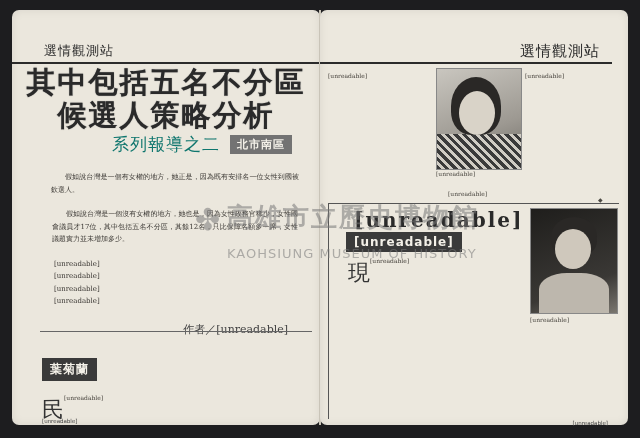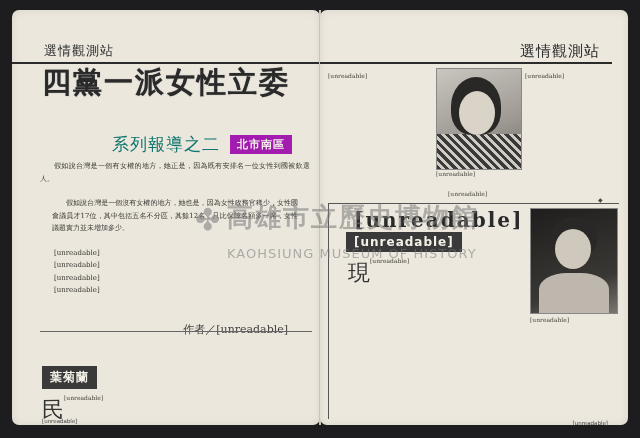--- a/index.html
+++ b/index.html
@@ -24,40 +24,40 @@
   .right .rule { left:0; right:16px; top:52px; }
 
   .main-title {
     position:absolute; left:0; width:308px; text-align:center;
     font-family:"DejaVu Sans", sans-serif; font-weight:bold; font-size:29px; line-height:33px;
     color:#2a2a2a; letter-spacing:2px; top:56px; text-shadow: 0 0 1px #777;
   }
   .subtitle-row { position:absolute; top:123px; left:100px; display:flex; align-items:center; gap:10px; }
   .subtitle { font-size:17px; letter-spacing:1px; color:#0f766e; }
   .tag {
-    background:#a21caf; color:#f3f0e8; font-family:"DejaVu Sans", sans-serif;
+    background:#737373; color:#f3f0e8; font-family:"DejaVu Sans", sans-serif;
     font-size:11px; font-weight:bold; padding:2px 7px; letter-spacing:1px;
   }
 
   .body-text {
     position:absolute; font-size:7px; line-height:12.5px; color:#3a3733; text-align:justify;
   }
   .left .lead { left:28px; top:150px; width:270px; }
   .byline { position:absolute; right:32px; top:312px; font-size:11px; color:#444; }
   .divider { position:absolute; left:28px; width:272px; height:1px; background:#666; top:321px; }
 
   .sub-head {
     position:absolute; font-size:22px; font-weight:bold; letter-spacing:2px; color:#2a2a2a;
   }
   .left .sub-head { left:70px; top:325px; }
   .name-tag {
     position:absolute; background:#3a3a3a; color:#f3f0e8; font-family:"DejaVu Sans", sans-serif;
     font-weight:bold; font-size:12px; padding:3px 8px; letter-spacing:1px;
   }
-  .left .name-tag { left:30px; top:356px; }
+  .left .name-tag { left:30px; top:348px; }
   .dropcap { position:absolute; font-size:22px; color:#333; }
   .col { position:absolute; font-size:6px; line-height:11px; color:#46423c; }
   .folio { position:absolute; font-size:5.5px; color:#444; font-family:"DejaVu Sans", sans-serif; }
 
   .photo {
     position:absolute; background:linear-gradient(160deg,#c9c6bf 0%,#9d9992 60%,#6d6a64 100%);
     border:1px solid #888;
   }
   .photo .face { position:absolute; border-radius:50%; background:#d9d3c8; }
   .photo .hair { position:absolute; border-radius:50% 50% 40% 40%; background:#2a2826; }
@@ -77,28 +77,29 @@
   .wm-zh { position:absolute; left:32px; top:0; font-size:26px; font-weight:bold; letter-spacing:2px; }
   .wm-en { position:absolute; left:32px; top:30px; font-size:13px; letter-spacing:1px;margin-top:16px; }
 </style>
 </head>
 <body>
 
 <div class="page left">
   <div class="section-label">選情觀測站</div>
   <div class="rule"></div>
   <div class="main-title">
-    <div>四黨一派女性立委</div>
+    <div>其中包括五名不分區</div>
+    <div>候選人策略分析</div>
   </div>
   <div class="subtitle-row">
     <span class="subtitle">系列報導之二</span>
     <span class="tag">北市南區</span>
   </div>
   <div class="body-text lead">
-    <p style="margin:0;text-indent:14px">假如說台灣是一個有女權的地方，她正是，因為既有安排名一位女性到國被欽選人。</p>
+    <p style="margin:11px;text-indent:14px">假如說台灣是一個有女權的地方，她正是，因為既有安排名一位女性到國被欽選人。</p>
     <p style="margin:12px;text-indent:14px">假如說台灣是一個沒有女權的地方，她也是，因為女性政務官稀少，女性國會議員才17位，其中包括五名不分區，其餘12名，只比保障名額多一席，女性議題實力並未增加多少。</p>
     <p style="margin:0;text-indent:14px">[unreadable]</p>
     <p style="margin:0;text-indent:14px">[unreadable]</p>
     <p style="margin:0;text-indent:14px">[unreadable]</p>
     <p style="margin:0;text-indent:14px">[unreadable]</p>
   </div>
   <div class="byline">作者／[unreadable]</div>
   <div class="divider"></div>
   <div class="name-tag">葉菊蘭</div>
   <div class="dropcap" style="left:30px;top:385px">民</div>

